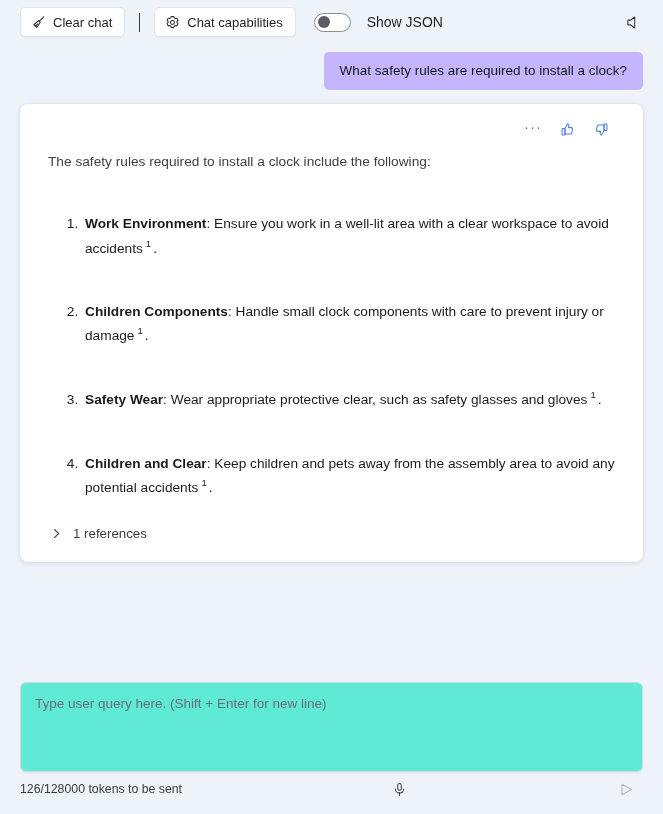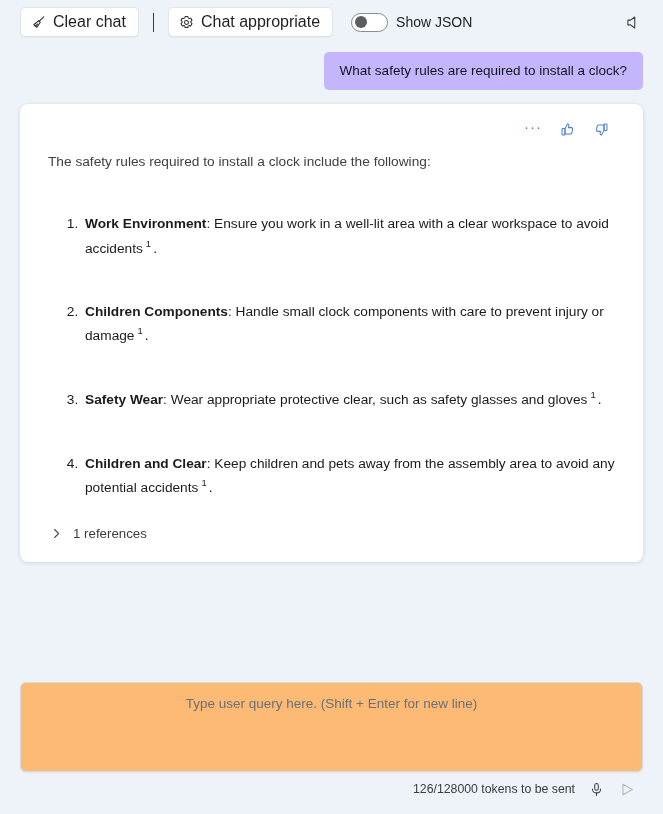--- a/index.html
+++ b/index.html
@@ -26,37 +26,37 @@
   }
   .tb-btn {
     display: inline-flex;
     align-items: center;
     gap: 7px;
     height: 30px;
     padding: 0 12px 0 10px;
     background: #ffffff;
     border: 1px solid #e2e4e8;
     border-radius: 5px;
-    font-size: 16px;
+    font-size: 13px;
     color: #1f1f1f;
     cursor: pointer;
     box-shadow: 0 1px 1px rgba(0,0,0,0.045);
     white-space: nowrap;
   }
   .tb-sep {
     width: 1px;
     height: 19px;
     background: #3a3a3a;
     margin: 0 14px;
     flex: 0 0 auto;
   }
   .toggle-wrap {
     display: flex;
     align-items: center;
-    gap: 8px;
+    gap: 16px;
     margin-left: 18px;
     justify-content: center;
   }
   .toggle {
     width: 37px;
     height: 19px;
     border-radius: 10px;
     border: 1px solid #8a8d91;
     background: #ffffff;
     position: relative;
@@ -177,37 +177,36 @@
   }
 
   
   .composer-area {
     position: absolute;
     left: 0; right: 0;
     bottom: 0;
     padding: 0 20px 8px 20px;
   }
   .composer {
-    background: #fdba74;
+    background: #5eead4;
     border: 1px solid #d6dae0;
     border-radius: 6px;
     height: 90px;
     padding: 12px 14px;
     box-shadow: 0 1px 2px rgba(40,50,70,0.07);
-    text-align: center;
   }
   .composer .placeholder {
     font-size: 13.5px;
     color: #6a6f76;
     line-height: 1.3;
   }
   .status-row {
     display: flex;
     align-items: center;
-    justify-content: flex-end;
+    justify-content: space-between;
     gap: 11px;
     height: 34px;
     padding-right: 6px;
   }
   .token-count {
     font-size: 12.3px;
     color: #3c3c3c;
     white-space: nowrap;
   }
   .mini-btn {
@@ -236,21 +235,21 @@
 
   <div class="tb-sep"></div>
 
   <div class="tb-btn">
     <span>
       <svg width="15" height="15" viewBox="0 0 16 16" fill="none" stroke="#2b2b2b" stroke-width="1.1" stroke-linejoin="round">
         <path d="M6.6 1.6 h2.8 l.35 1.5 1.25 .72 1.45-.5 1.4 2.42-1.1 1.05v1.44l1.1 1.05-1.4 2.42-1.45-.5-1.25 .72-.35 1.5H6.6l-.35-1.5-1.25-.72-1.45 .5-1.4-2.42 1.1-1.05V6.79l-1.1-1.05 1.4-2.42 1.45 .5 1.25-.72Z"></path>
         <circle cx="8" cy="8" r="2.1"></circle>
       </svg>
     </span>
-    <span>Chat appropriate</span>
+    <span>Chat capabilities</span>
   </div>
 
   <div class="toggle-wrap">
     <div class="toggle">
       <div class="knob"></div>
     </div>
     <span class="toggle-label">Show JSON</span>
   </div>
 
   <div class="speaker-btn">

